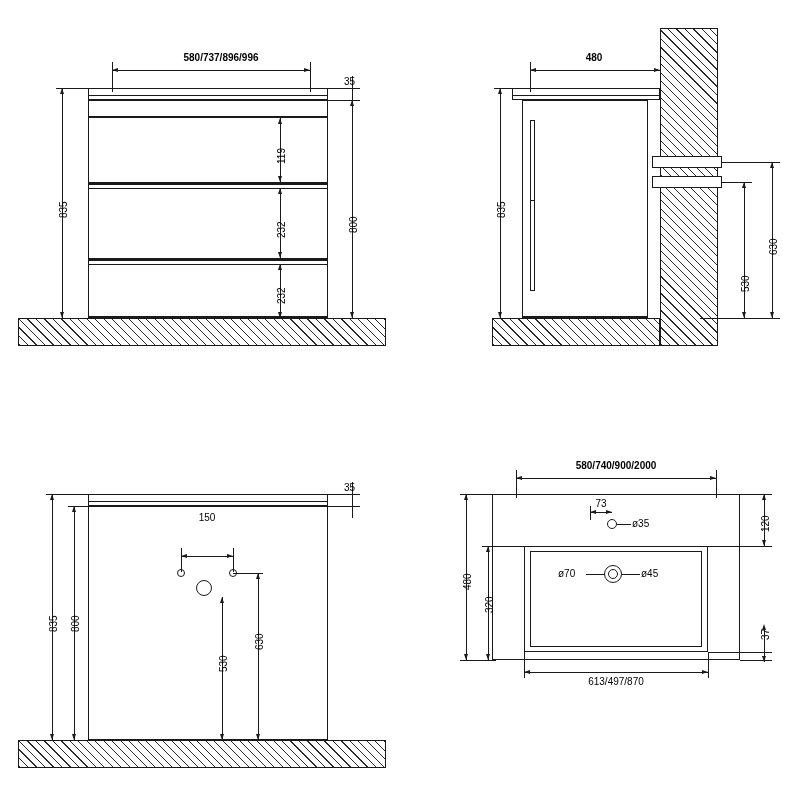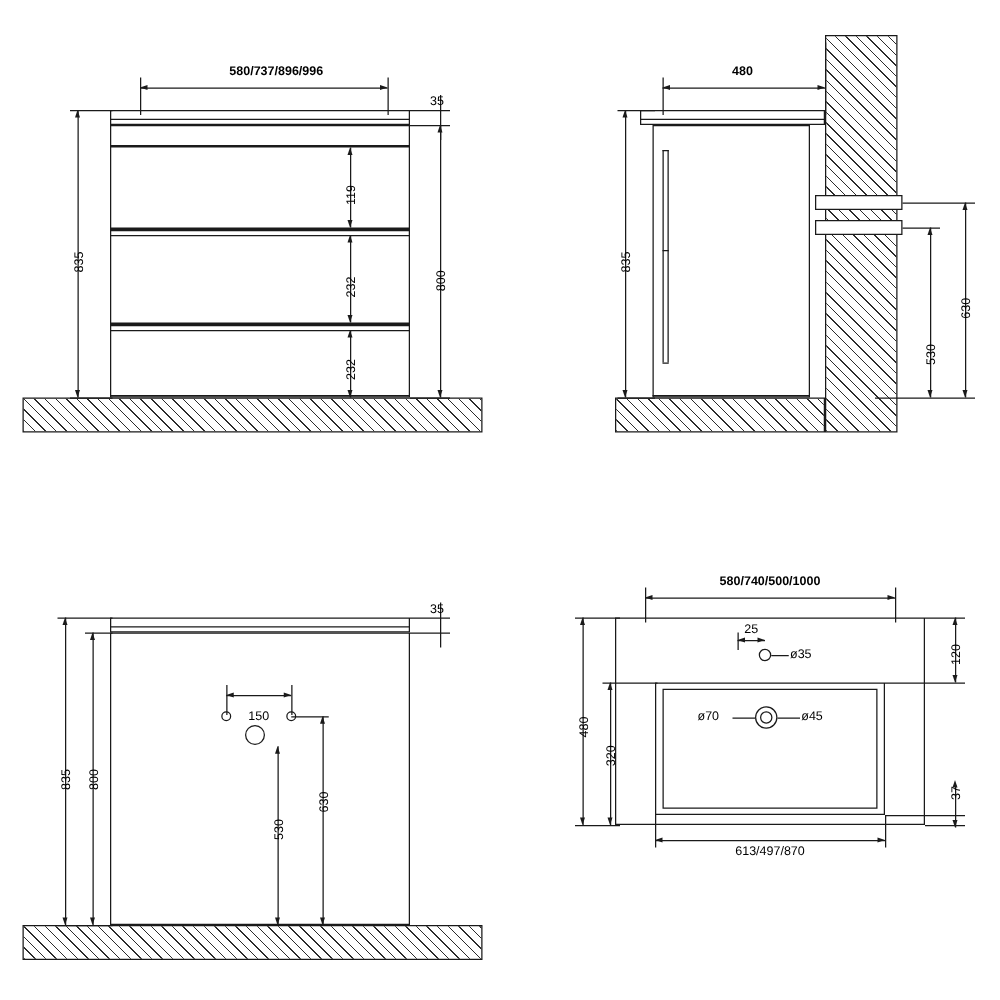--- a/index.html
+++ b/index.html
@@ -203,21 +203,21 @@
 
     <div class="circ" style="left:177px; top:569px; width:8px; height:8px;"></div>
     <div class="circ" style="left:229px; top:569px; width:8px; height:8px;"></div>
     <div class="circ" style="left:196px; top:580px; width:16px; height:16px;"></div>
 
     <div class="ln h" style="left:181px; top:556px; width:52px;"></div>
     <div class="arrowL" style="left:181px; top:553.5px;"></div>
     <div class="arrowR" style="left:227px; top:553.5px;"></div>
     <div class="ln v" style="left:181px; top:548px; height:24px;"></div>
     <div class="ln v" style="left:233px; top:548px; height:24px;"></div>
-    <div class="lbl ctr" style="left:207px; top:568px;text-align:center;">150</div>
+    <div class="lbl ctr" style="left:207px; top:512px;text-align:center;">150</div>
 
     <div class="ln v" style="left:52px; top:494px; height:246px;"></div>
     <div class="arrowU" style="left:49.5px; top:494px;"></div>
     <div class="arrowD" style="left:49.5px; top:734px;"></div>
     <div class="ln h" style="left:46px; top:494px; width:44px;"></div>
     <div class="ln h" style="left:46px; top:740px; width:44px;"></div>
     <div class="lbl rot" style="left:48px; top:632px;">835</div>
 
     <div class="ln v" style="left:74px; top:506px; height:234px;"></div>
     <div class="arrowU" style="left:71.5px; top:506px;"></div>
@@ -247,27 +247,27 @@
     <div class="circ" style="left:607px; top:519px; width:10px; height:10px;"></div>
 
     <div class="circ" style="left:604px; top:565px; width:18px; height:18px;"></div>
     <div class="circ" style="left:608px; top:569px; width:10px; height:10px;"></div>
 
     <div class="ln h" style="left:516px; top:478px; width:200px;"></div>
     <div class="arrowL" style="left:516px; top:475.5px;"></div>
     <div class="arrowR" style="left:710px; top:475.5px;"></div>
     <div class="ln v" style="left:516px; top:470px; height:28px;"></div>
     <div class="ln v" style="left:716px; top:470px; height:28px;"></div>
-    <div class="lbl ctr" style="left:616px; top:460px; font-weight:bold;">580/740/500/1000</div>
+    <div class="lbl ctr" style="left:616px; top:460px; font-weight:bold;">580/740/900/2000</div>
 
     <div class="ln h" style="left:590px; top:512px; width:22px;"></div>
     <div class="arrowL" style="left:590px; top:509.5px;"></div>
     <div class="arrowR" style="left:606px; top:509.5px;"></div>
     <div class="ln v" style="left:590px; top:506px; height:14px;"></div>
-    <div class="lbl ctr" style="left:601px; top:498px;">25</div>
+    <div class="lbl ctr" style="left:601px; top:498px;">73</div>
 
     <div class="ln h" style="left:617px; top:524px; width:14px;"></div>
     <div class="lbl" style="left:632px; top:518px;">ø35</div>
 
     <div class="ln v" style="left:764px; top:494px; height:52px;"></div>
     <div class="arrowU" style="left:761.5px; top:494px;"></div>
     <div class="arrowD" style="left:761.5px; top:540px;"></div>
     <div class="ln h" style="left:740px; top:494px; width:32px;"></div>
     <div class="ln h" style="left:708px; top:546px; width:64px;"></div>
     <div class="lbl rot" style="left:760px; top:532px;">120</div>

